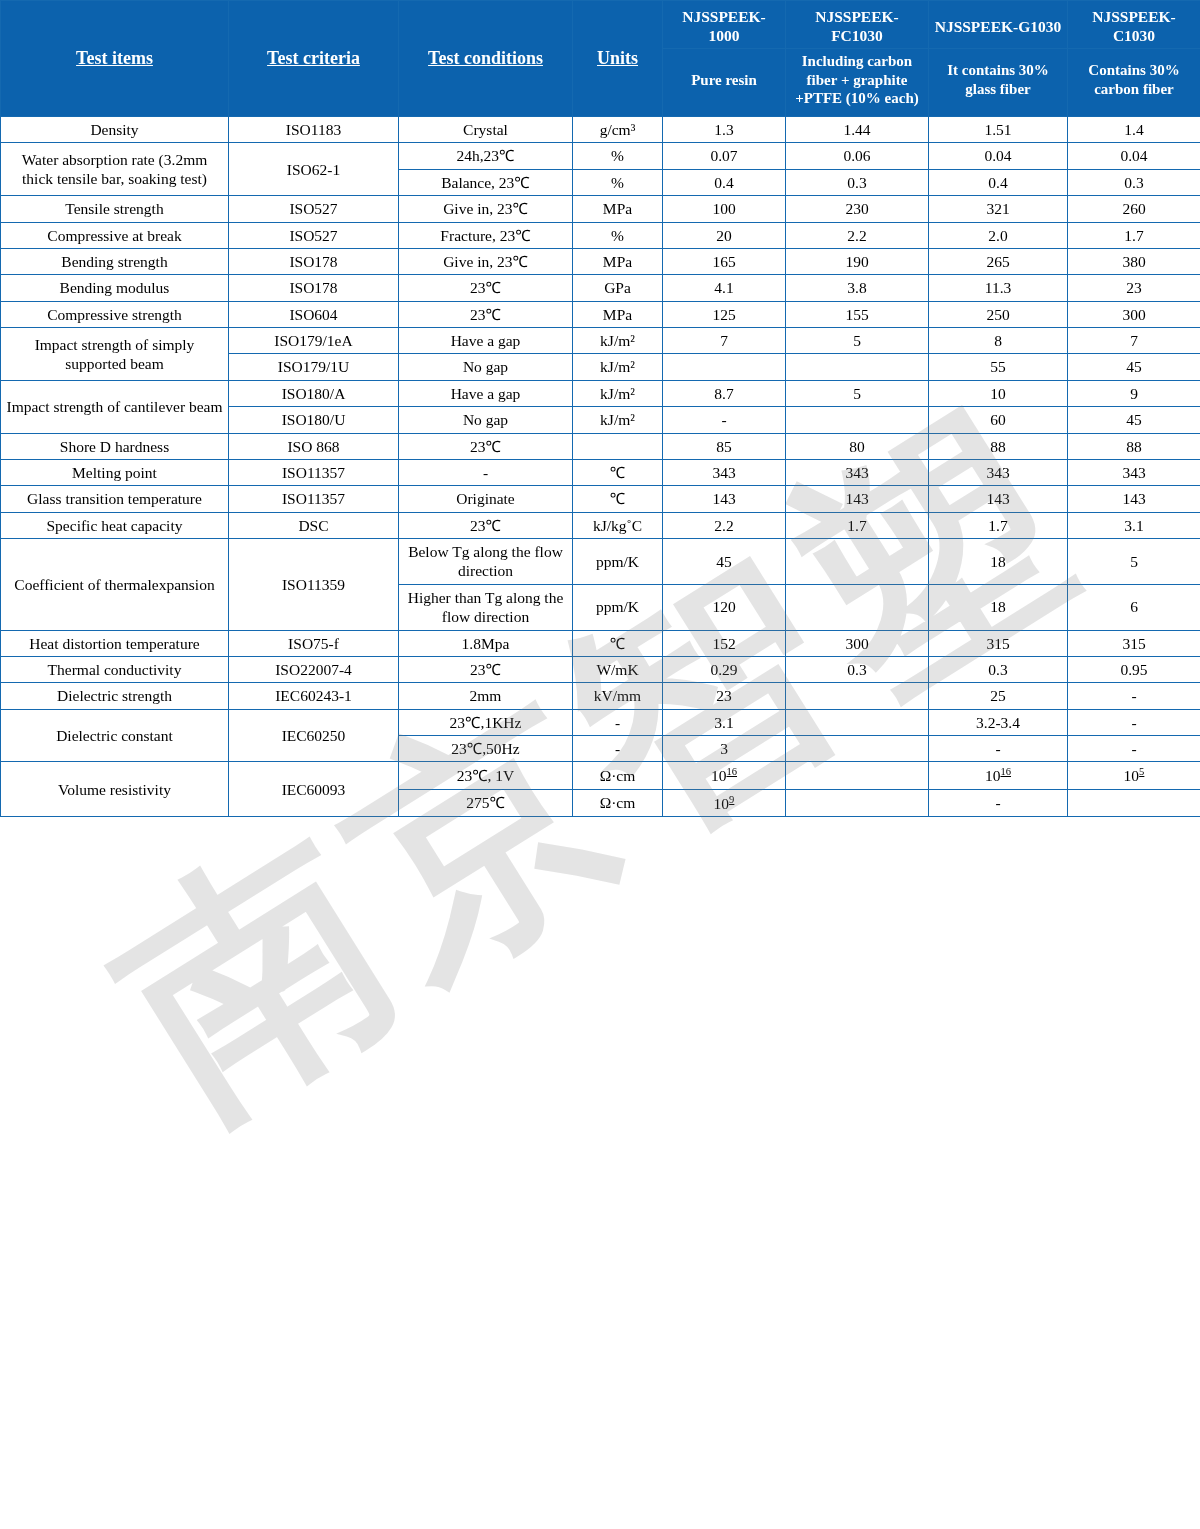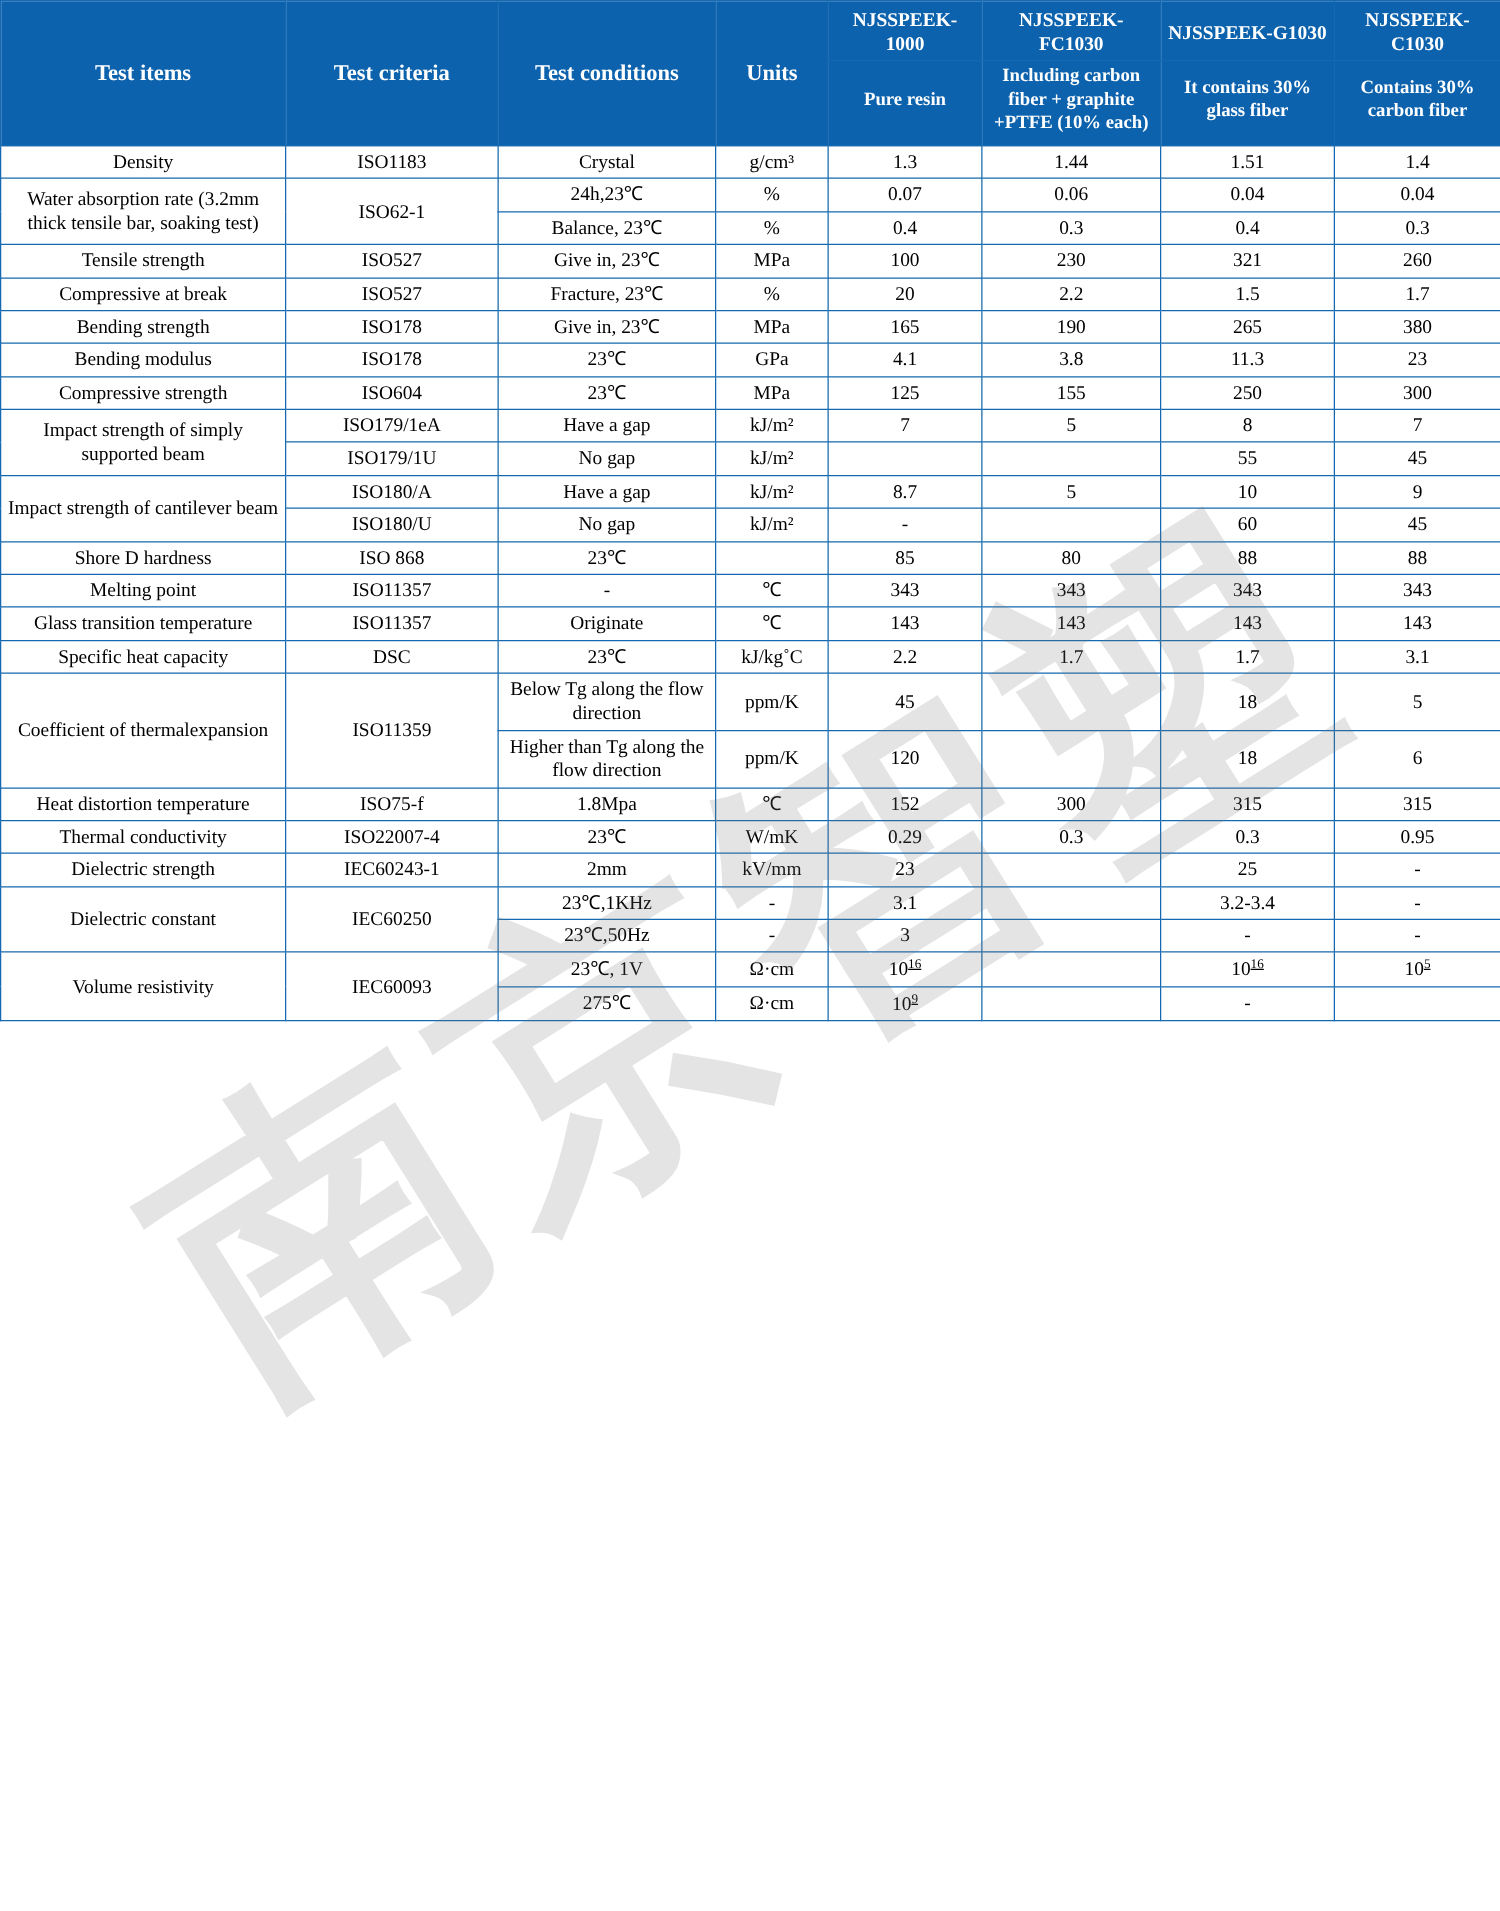--- a/index.html
+++ b/index.html
@@ -59,20 +59,21 @@
   thead th.prodtop {
     padding-top: 6px;
     padding-bottom: 2px;
   }
   thead th.proddesc {
     font-size: 15px;
     padding-bottom: 8px;
   }
   thead th.tall {
     font-size: 18px;
+    text-decoration: underline;
   }
   col.c0 { width: 228px; }
   col.c1 { width: 170px; }
   col.c2 { width: 174px; }
   col.c3 { width: 90px; }
   col.c4 { width: 123px; }
   col.c5 { width: 143px; }
   col.c6 { width: 139px; }
   col.c7 { width: 133px; }
   td.item { font-size: 16px; font-family: Liberation Serif, serif; }
@@ -157,21 +158,21 @@
         <td class="val">321</td>
         <td class="val">260</td>
       </tr>
       <tr>
         <td class="item">Compressive at break</td>
         <td class="crit">ISO527</td>
         <td class="cond">Fracture, 23℃</td>
         <td class="unit">%</td>
         <td class="val">20</td>
         <td class="val">2.2</td>
-        <td class="val">1.5</td>
+        <td class="val">2.0</td>
         <td class="val">1.7</td>
       </tr>
       <tr>
         <td class="item">Bending strength</td>
         <td class="crit">ISO178</td>
         <td class="cond">Give in, 23℃</td>
         <td class="unit">MPa</td>
         <td class="val">165</td>
         <td class="val">190</td>
         <td class="val">265</td>

